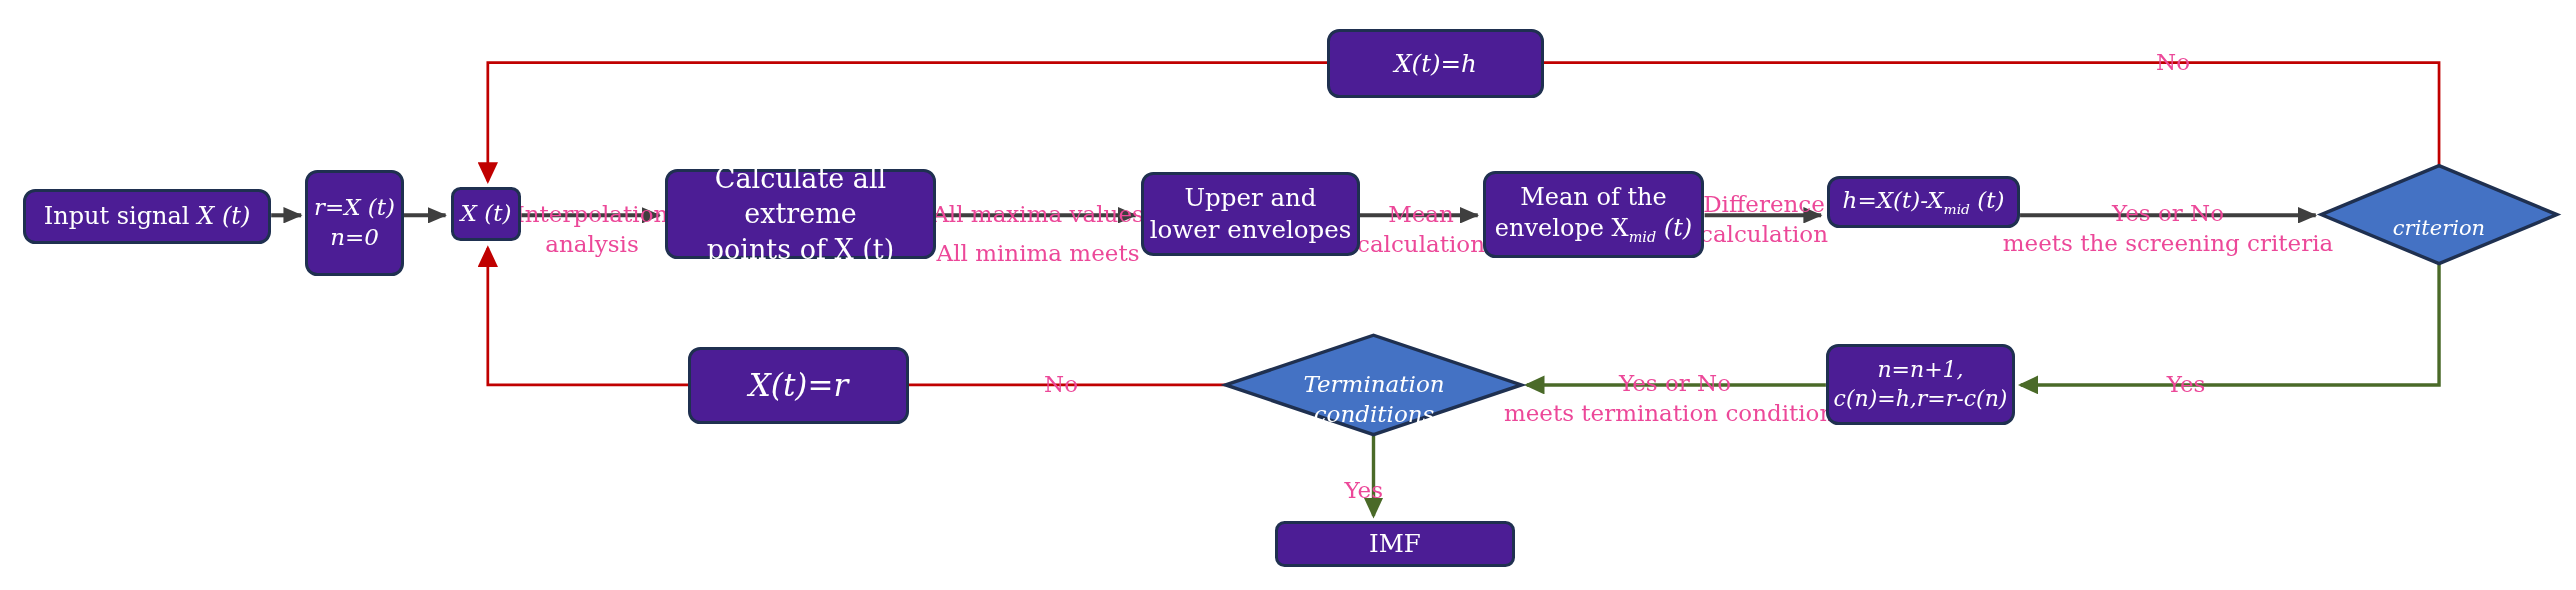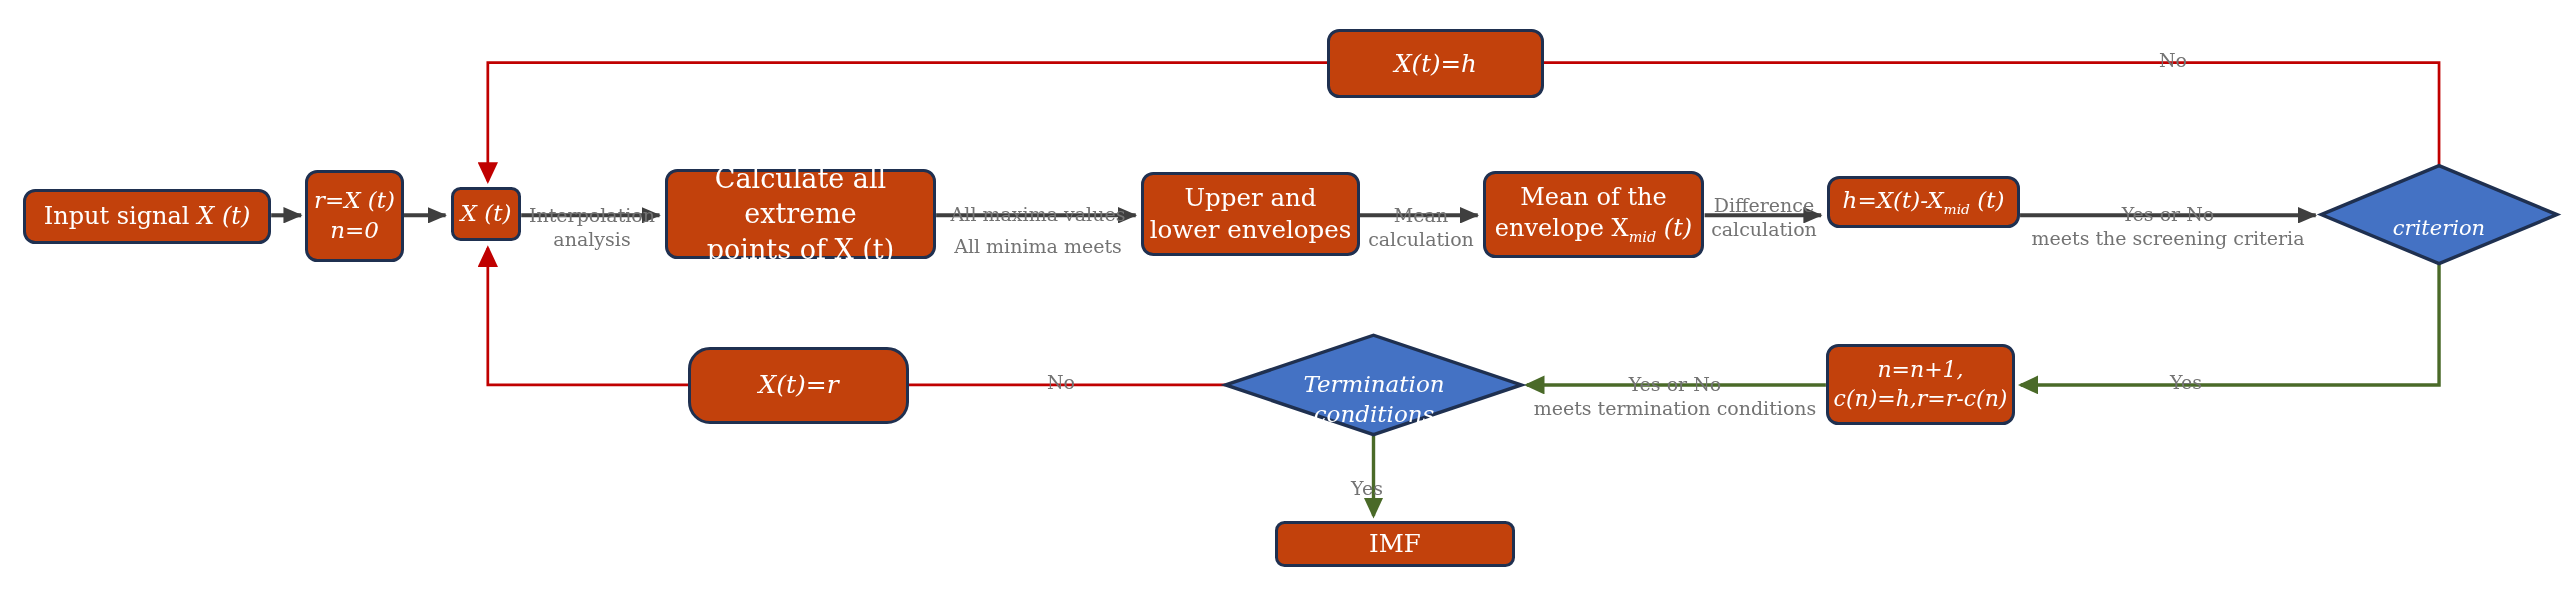--- a/index.html
+++ b/index.html
@@ -1,24 +1,24 @@
 <!DOCTYPE html>
 <html style="font-size:11px"><head>
 <meta charset="utf-8">
 <style>
   html,body{margin:0;padding:0;background:#ffffff;}
   #canvas{position:relative;width:2576px;height:590px;background:#ffffff;overflow:hidden;
           font-family:"DejaVu Serif", "Liberation Serif", serif;}
   #wires{position:absolute;left:0;top:0;z-index:0;}
-  .node{position:absolute;z-index:2;background:#c2410c;border:3.4px solid #1F3050;border-radius:12.3px;
+  .node{position:absolute;z-index:2;background:#4c1d95;border:3.4px solid #1F3050;border-radius:12.3px;
         color:#ffffff;display:flex;align-items:center;justify-content:center;text-align:center;
         white-space:pre-line;box-sizing:border-box;line-height:1.3;}
   .italic{font-style:italic;}
-  .elabel{position:absolute;z-index:1;color:#737373;text-align:center;white-space:pre-line;
-          transform:translate(-50%,-50%);font-size:19px;line-height:1.3;}
+  .elabel{position:absolute;z-index:1;color:#ec4899;text-align:center;white-space:pre-line;
+          transform:translate(-50%,-50%);font-size:23px;line-height:1.3;}
   .dlabel{position:absolute;z-index:2;color:#ffffff;font-style:italic;text-align:center;
           white-space:pre-line;transform:translate(-50%,-50%);line-height:1.3;}
   sub{font-size:0.60em;font-style:italic;}
   .right-anchor{transform:translate(-100%,-50%);text-align:right;}
 </style>
 </head>
 <body>
 
 <div id="canvas">
 
@@ -57,21 +57,21 @@
     </g>
 
     <polygon points="3407,315 3580,243 3753,315 3580,387" fill="#4472C4" stroke="#1F3050" stroke-width="5"></polygon>
     <polygon points="1799,565 2016,492 2233,565 2016,638" fill="#4472C4" stroke="#1F3050" stroke-width="5"></polygon>
   </svg>
 
   <div class="node" style="left:23px;top:189px;width:248px;height:55px;font-size:24px;">
     <span><span>Input signal </span><span class="italic">X (t)</span></span>
   </div>
 
-  <div class="node italic" style="left:305px;top:170px;width:99px;height:92px;font-size:23px;">
+  <div class="node italic" style="left:305px;top:170px;width:99px;height:106px;font-size:23px;">
     <span>r=X (t)
 n=0</span>
   </div>
 
   <div class="node italic" style="left:451px;top:187px;width:70px;height:54px;font-size:23px;border-radius:9.5px;">
     <span>X (t)</span>
   </div>
 
   <div class="node" style="left:665px;top:169px;width:271px;height:90px;font-size:27px;">
     <span>Calculate all extreme
@@ -88,21 +88,21 @@
   </div>
 
   <div class="node italic" style="left:1827px;top:176px;width:193px;height:52px;font-size:23px;">
     <span><span>h=X(t)-X</span><sub>mid</sub><span> (t)</span></span>
   </div>
 
   <div class="node italic" style="left:1327px;top:29px;width:217px;height:69px;font-size:24.5px;">
     <span>X(t)=h</span>
   </div>
 
-  <div class="node italic" style="left:688px;top:347px;width:221px;height:77px;font-size:25px;border-radius:22px;">
+  <div class="node italic" style="left:688px;top:347px;width:221px;height:77px;font-size:31px;">
     <span>X(t)=r</span>
   </div>
 
   <div class="node italic" style="left:1826px;top:344px;width:189px;height:81px;font-size:22px;">
     <span>n=n+1,
 c(n)=h,r=r-c(n)</span>
   </div>
 
   <div class="node" style="left:1275px;top:521px;width:240px;height:46px;font-size:24.5px;border-radius:9.5px;">
     <span>IMF</span>

